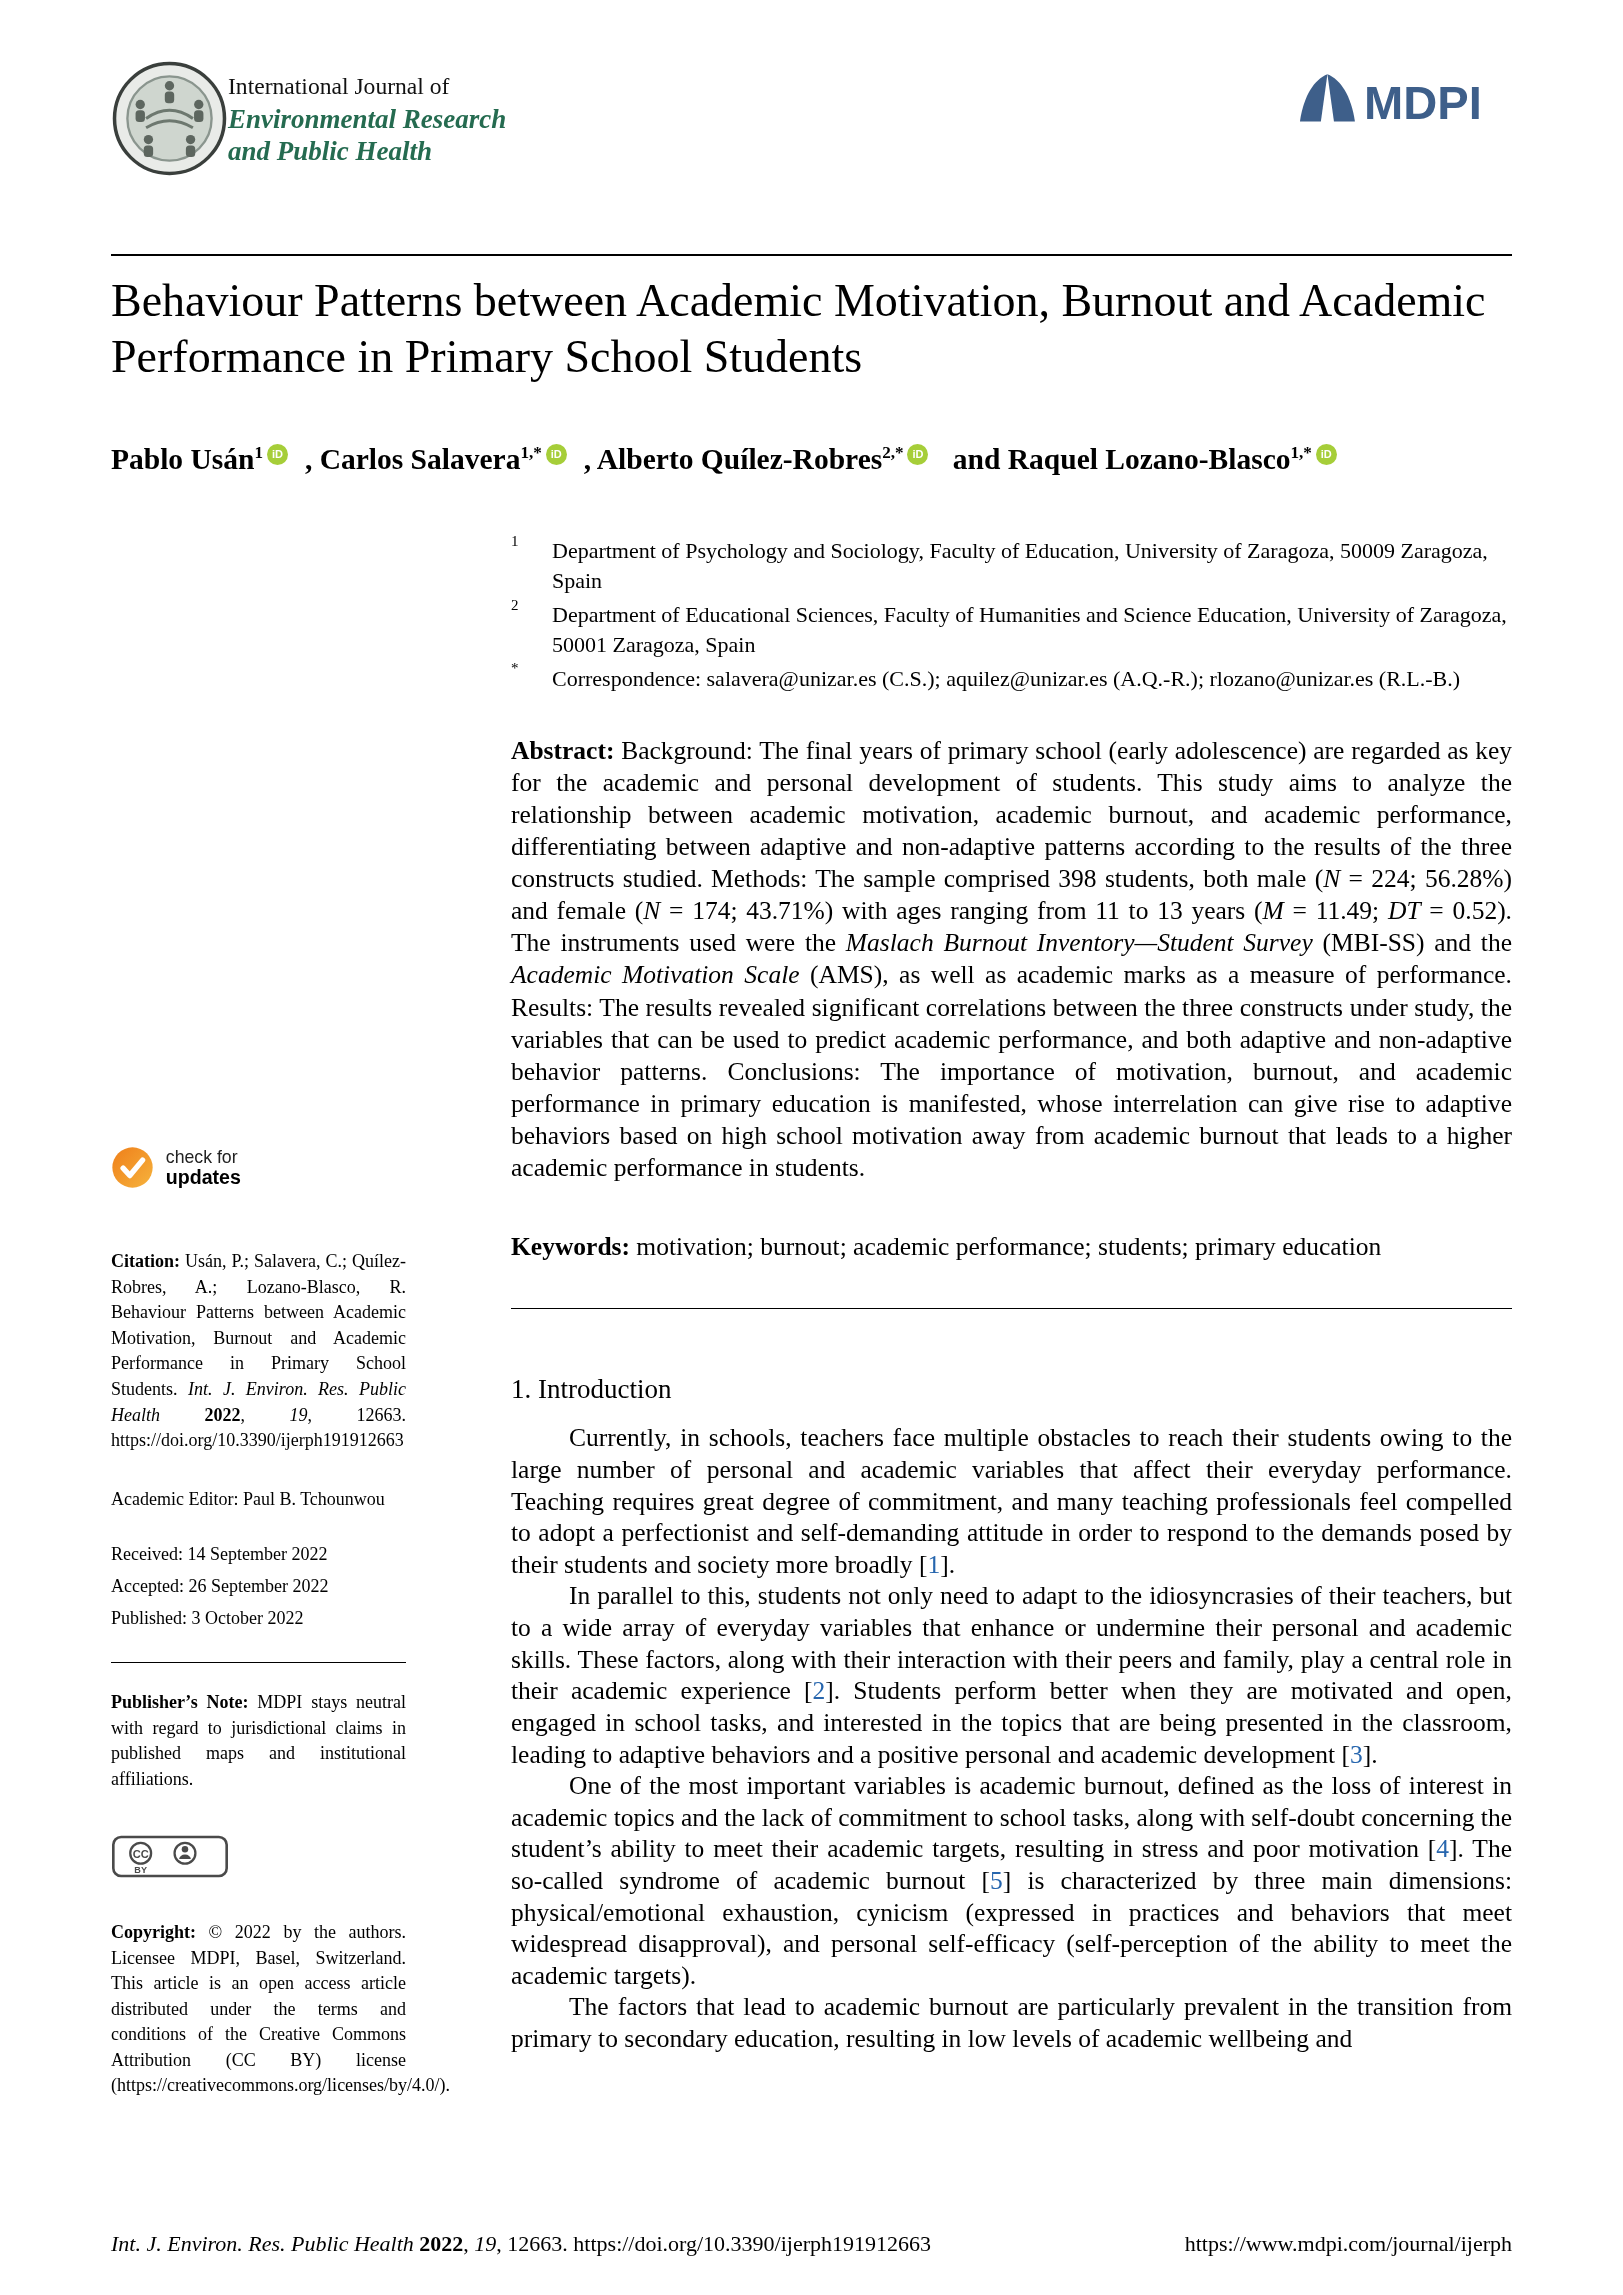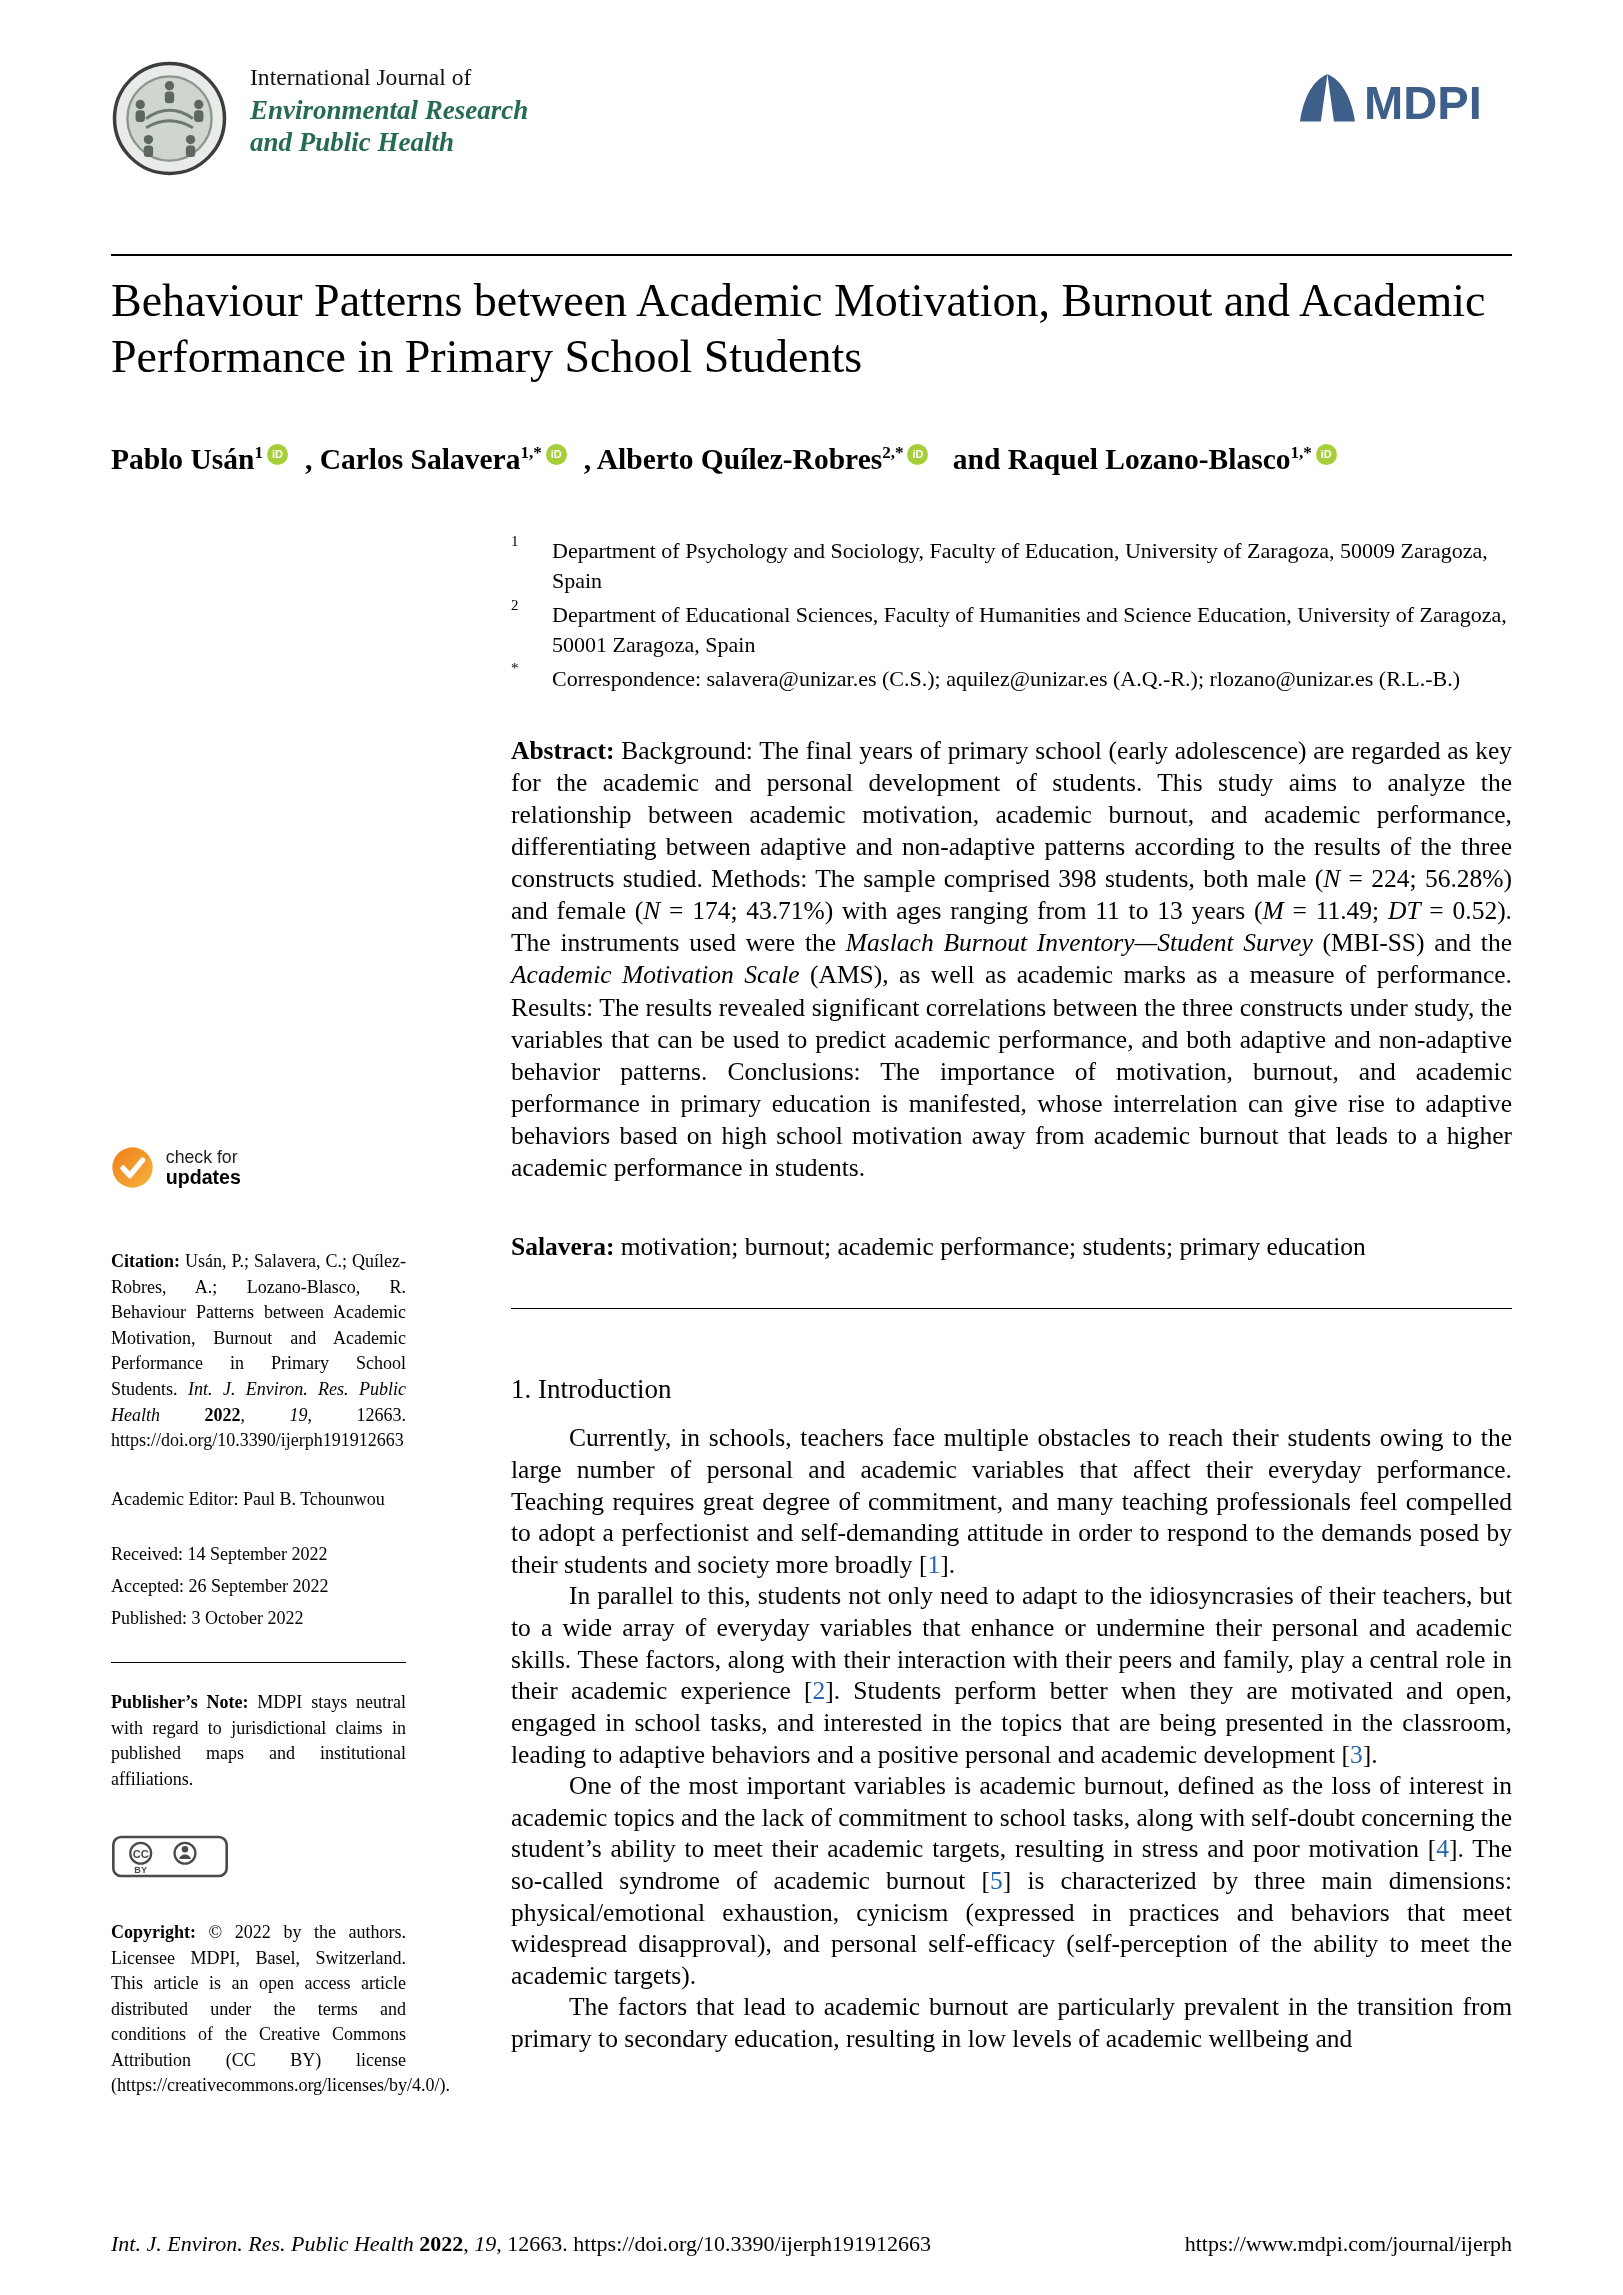--- a/index.html
+++ b/index.html
@@ -12,21 +12,21 @@
     font-family:"Liberation Serif","DejaVu Serif",serif;
     color:#000;
   }
   .content{padding:0 111px;}
   .b{font-weight:700;}
   .i{font-style:italic;}
   .sup{vertical-align:super;font-size:0.58em;line-height:0;}
   .link{color:var(--link-blue,#2766ae);}
   
   .page-header{display:flex;justify-content:space-between;align-items:flex-start;padding-top:60px;}
-  .journal-block{display:flex;gap:22px;align-items:flex-start;font-family:Liberation Serif, serif;}
+  .journal-block{display:flex;align-items:center;font-family:Liberation Serif, serif;}
   .journal-logo svg{display:block;}
   .journal-title{padding-top:3.9px;}
   .jt1{font-size:23.6px;color:#111;margin-bottom:3.9px;}
   .jt2{font-size:27px;font-weight:700;font-style:italic;color:var(--journal-green,#256b50);line-height:1.18;}
   .mdpi-logo{padding-top:9.2px;}
   .header-rule{border-top:2px solid #000;margin-top:77px;}
   
   .article-type{margin-top:34px;font-style:italic;font-size:27px;}
   h1.title{margin:17px 0 0 0;font-size:46px;line-height:1.22;font-weight:400;}
   .authors{margin-top:58px;font-size:29.5px;font-weight:700;}
@@ -183,21 +183,21 @@
             <span class="affil-text">Department of Educational Sciences, Faculty of Humanities and Science Education, University of Zaragoza, 50001 Zaragoza, Spain</span>
           </div>
           <div class="affil-row">
             <span class="affil-marker">*</span>
             <span class="affil-text">Correspondence: salavera@unizar.es (C.S.); aquilez@unizar.es (A.Q.-R.); rlozano@unizar.es (R.L.-B.)</span>
           </div>
         </div>
 
         <p class="abstract"><span class="b">Abstract: </span><span>Background: The final years of primary school (early adolescence) are regarded as key for the academic and personal development of students. This study aims to analyze the relationship between academic motivation, academic burnout, and academic performance, differentiating between adaptive and non-adaptive patterns according to the results of the three constructs studied. Methods: The sample comprised 398 students, both male (</span><span class="i">N</span><span> = 224; 56.28%) and female (</span><span class="i">N</span><span> = 174; 43.71%) with ages ranging from 11 to 13 years (</span><span class="i">M</span><span> = 11.49; </span><span class="i">DT</span><span> = 0.52). The instruments used were the </span><span class="i">Maslach Burnout Inventory—Student Survey</span><span> (MBI-SS) and the </span><span class="i">Academic Motivation Scale</span><span> (AMS), as well as academic marks as a measure of performance. Results: The results revealed significant correlations between the three constructs under study, the variables that can be used to predict academic performance, and both adaptive and non-adaptive behavior patterns. Conclusions: The importance of motivation, burnout, and academic performance in primary education is manifested, whose interrelation can give rise to adaptive behaviors based on high school motivation away from academic burnout that leads to a higher academic performance in students.</span></p>
 
-        <p class="keywords"><span class="b">Salavera: </span><span>motivation; burnout; academic performance; students; primary education</span></p>
+        <p class="keywords"><span class="b">Keywords: </span><span>motivation; burnout; academic performance; students; primary education</span></p>
 
         <div class="kw-rule"></div>
 
         <h2 class="section-heading">1. Introduction</h2>
 
         <p class="body-par"><span>Currently, in schools, teachers face multiple obstacles to reach their students owing to the large number of personal and academic variables that affect their everyday performance. Teaching requires great degree of commitment, and many teaching professionals feel compelled to adopt a perfectionist and self-demanding attitude in order to respond to the demands posed by their students and society more broadly [</span><span class="link">1</span><span>].</span></p>
         <p class="body-par"><span>In parallel to this, students not only need to adapt to the idiosyncrasies of their teachers, but to a wide array of everyday variables that enhance or undermine their personal and academic skills. These factors, along with their interaction with their peers and family, play a central role in their academic experience [</span><span class="link">2</span><span>]. Students perform better when they are motivated and open, engaged in school tasks, and interested in the topics that are being presented in the classroom, leading to adaptive behaviors and a positive personal and academic development [</span><span class="link">3</span><span>].</span></p>
         <p class="body-par"><span>One of the most important variables is academic burnout, defined as the loss of interest in academic topics and the lack of commitment to school tasks, along with self-doubt concerning the student’s ability to meet their academic targets, resulting in stress and poor motivation [</span><span class="link">4</span><span>]. The so-called syndrome of academic burnout [</span><span class="link">5</span><span>] is characterized by three main dimensions: physical/emotional exhaustion, cynicism (expressed in practices and behaviors that meet widespread disapproval), and personal self-efficacy (self-perception of the ability to meet the academic targets).</span></p>
         <p class="body-par"><span>The factors that lead to academic burnout are particularly prevalent in the transition from primary to secondary education, resulting in low levels of academic wellbeing and</span></p>
 

